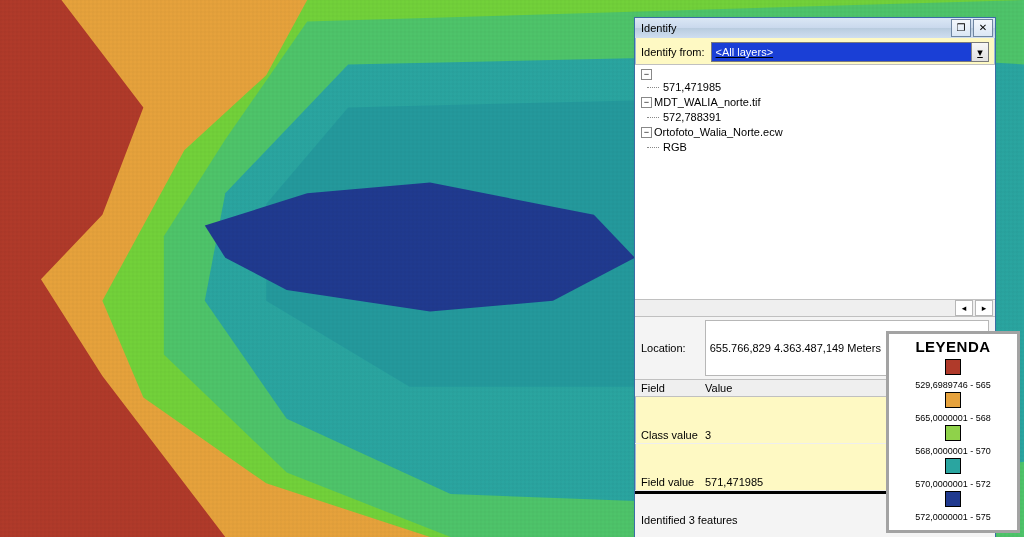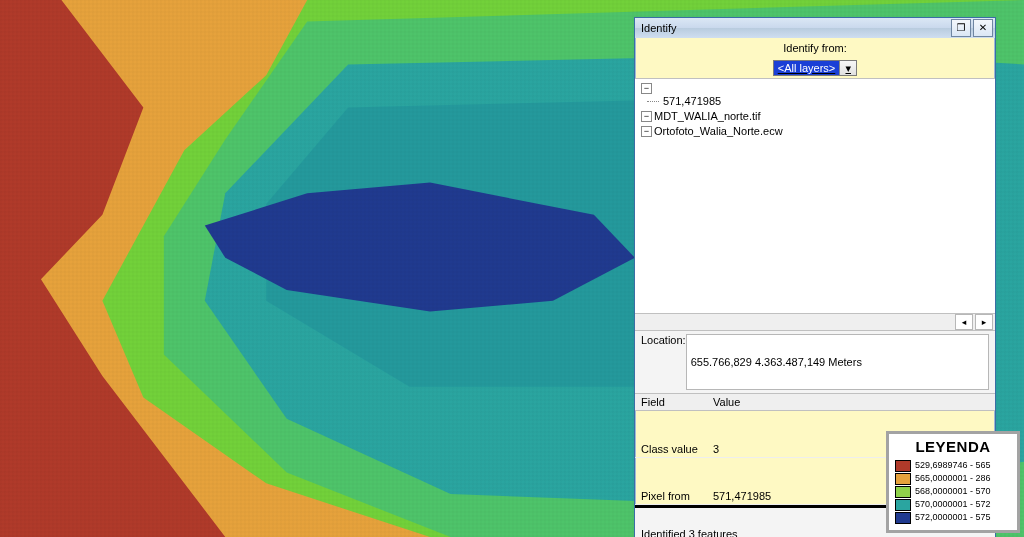--- a/index.html
+++ b/index.html
@@ -15,47 +15,47 @@
   .t-navy{background:#203a8f;clip-path:polygon(20% 42%,30% 36%,42% 34%,58% 40%,62% 48%,54% 56%,42% 58%,28% 54%,22% 48%);}
   
   .grain{position:absolute;inset:0;pointer-events:none;
     background-image:repeating-linear-gradient(0deg,rgba(0,0,0,.015) 0 2px,transparent 2px 4px),
                      repeating-linear-gradient(90deg,rgba(0,0,0,.015) 0 2px,transparent 2px 4px);}
   
   .win{position:absolute;left:634px;top:17px;width:360px;border:1px solid #3a6ea5;background:#fef9c3;box-shadow:0 0 0 1px #9db9d8 inset;}
   .titlebar{height:20px;background:linear-gradient(#dbe7f5,#cad9ed 48%,#b9ccdf 52%,#cfdef0);display:flex;align-items:center;padding:0 2px 0 6px;color:#000;font-size:11px;}
   .titlebar .spacer{flex:1;}
   .tb-btn{width:18px;height:16px;border:1px solid #6f86a2;background:linear-gradient(#f3f7fc,#dbe7f5);margin-left:2px;display:flex;align-items:center;justify-content:center;font-size:10px;line-height:1;cursor:default;}
-  .toolbar{display:flex;align-items:center;padding:4px 6px 2px 6px;gap:6px;flex-direction:column;}
+  .toolbar{display:flex;align-items:center;padding:4px 6px 2px 6px;gap:6px;}
   .toolbar label{white-space:nowrap;}
   .combo{flex:1;height:18px;border:1px solid #7a7a7a;display:flex;text-decoration:underline;}
   .combo .sel{flex:1;background:#1a3fd6;color:#fff;padding:1px 4px;display:flex;align-items:center;}
   .combo .arrow{width:16px;border-left:1px solid #888;background:linear-gradient(#f7f7f7,#e1e1e1);display:flex;align-items:center;justify-content:center;}
   .tree{height:226px;overflow:auto;border-top:1px solid #c0c0c0;padding:4px 6px;font-size:11px;line-height:15px;background:#fff;color:#000;}
   .tree .row{display:flex;align-items:center;gap:2px;}
   .tree .exp{width:9px;height:9px;border:1px solid #888;display:flex;align-items:center;justify-content:center;font-size:9px;line-height:1;}
   .tree .ind1{padding-left:22px;position:relative;}
   .tree .ind1::before{content:"";position:absolute;left:6px;top:7px;width:12px;border-top:1px dotted #888;}
   .scrolltools{height:16px;background:#efefef;border-top:1px solid #c0c0c0;display:flex;justify-content:flex-end;align-items:center;padding-right:2px;gap:2px;}
   .scrolltools .sq{width:16px;height:14px;border:1px solid #b7b7b7;background:#fff;display:flex;align-items:center;justify-content:center;font-size:9px;}
-  .locrow{display:flex;align-items:flex-start;border-top:1px solid #c0c0c0;padding:3px 6px;background:#f4f4f4;gap:0;}
+  .locrow{display:flex;align-items:center;border-top:1px solid #c0c0c0;padding:3px 6px;background:#f4f4f4;gap:19px;}
   .locrow .locval{flex:1;height:16px;border:1px solid #b7b7b7;background:#fff;padding:19px 4px;display:flex;align-items:center;}
   .grid{border-top:1px solid #c0c0c0;}
-  .gr-head,.gr-row{display:flex;height:16px;align-items:center;gap:8px;}
+  .gr-head,.gr-row{display:flex;height:16px;align-items:center;}
   .gr-head{background:#efefef;border-bottom:1px solid #c0c0c0;}
   .gr-row{border-bottom:1px solid #eee;position:relative;margin-top:30px;}
   .gr-row:first-of-type::after{content:"";position:absolute;right:4px;top:2px;border:4px solid transparent;border-bottom-color:#555;}
   .gr-row:last-of-type::after{content:"";position:absolute;right:4px;bottom:2px;border:4px solid transparent;border-top-color:#555;}
   .c1{width:60px;padding-left:6px;}
   .c2{flex:1;padding-left:4px;}
   .status{height:16px;background:#f4f4f4;border-top:3px solid #000000;padding:18px 6px;display:flex;align-items:center;}
   
   .legend{position:absolute;right:4px;bottom:4px;width:116px;background:#fff;border:3px solid #a3a3a3;padding:4px 6px 6px 6px;}
   .legend h1{margin:0 0 4px 0;font:700 15px Arial;text-align:center;letter-spacing:.5px;}
-  .lg-row{display:flex;align-items:center;gap:4px;font-size:9px;line-height:13px;}
+  .lg-row{display:flex;align-items:center;gap:4px;font-size:9px;line-height:13px;flex-direction:column;}
   .sw{width:14px;height:10px;border:1px solid #000;flex:0 0 14px;}
 </style>
 </head>
 <body>
 
 <div class="map">
   <div class="terrain t-green1"></div>
   <div class="terrain t-green2"></div>
   <div class="terrain t-orange"></div>
   <div class="terrain t-red"></div>
@@ -87,24 +87,26 @@
   </div>
   <div class="tree">
     <div class="row">
       <span class="exp">−</span>
     </div>
     <div class="ind1">571,471985</div>
     <div class="row">
       <span class="exp">−</span>
       <span>MDT_WALIA_norte.tif</span>
     </div>
+    <div class="ind1">572,788391</div>
     <div class="row">
       <span class="exp">−</span>
       <span>Ortofoto_Walia_Norte.ecw</span>
     </div>
+    <div class="ind1">RGB</div>
   </div>
   <div class="scrolltools">
     <span class="sq">
         <span>◂</span>
       </span>
     <span class="sq">
         <span>▸</span>
       </span>
   </div>
   <div class="locrow">
@@ -114,36 +116,36 @@
   <div class="grid">
     <div class="gr-head">
       <span class="c1">Field</span>
       <span class="c2">Value</span>
     </div>
     <div class="gr-row">
       <span class="c1">Class value</span>
       <span class="c2">3</span>
     </div>
     <div class="gr-row">
-      <span class="c1">Pixel from</span>
+      <span class="c1">Field value</span>
       <span class="c2">571,471985</span>
     </div>
   </div>
   <div class="status">Identified 3 features</div>
 </div>
 
 <div class="legend">
   <h1>LEYENDA</h1>
   <div class="lg-row">
     <span class="sw" style="background:#b03a2a"></span>
     <span>529,6989746 - 565</span>
   </div>
   <div class="lg-row">
     <span class="sw" style="background:#e6a23c"></span>
-    <span>565,0000001 - 286</span>
+    <span>565,0000001 - 568</span>
   </div>
   <div class="lg-row">
     <span class="sw" style="background:#8fd24a"></span>
     <span>568,0000001 - 570</span>
   </div>
   <div class="lg-row">
     <span class="sw" style="background:#2aa5a0"></span>
     <span>570,0000001 - 572</span>
   </div>
   <div class="lg-row">

